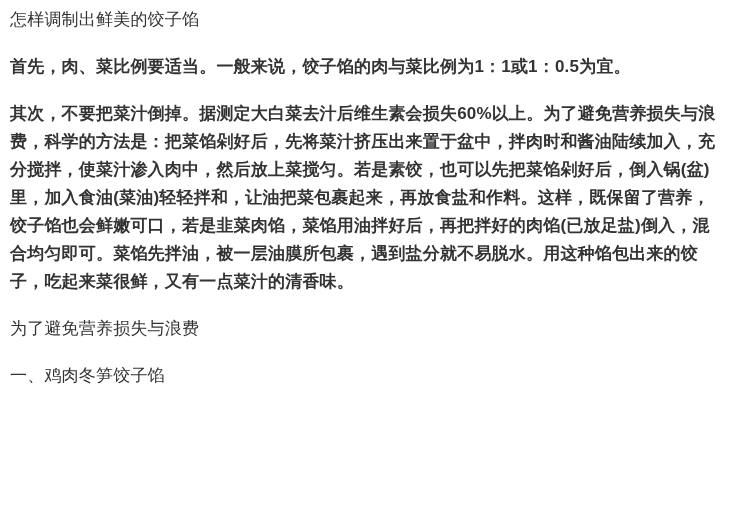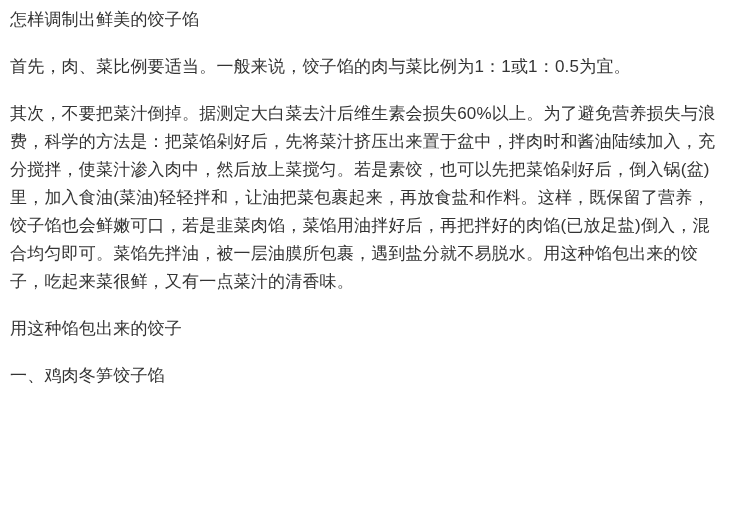--- a/index.html
+++ b/index.html
@@ -14,21 +14,21 @@
       box-sizing: border-box;
       padding: 6px 10px 0 10px;
       overflow: hidden;
       background: #ffffff;
       font-family: "Liberation Sans", "DejaVu Sans", sans-serif;
       color: #333333;
     }
     .line, .para {
       font-size: 17px;
       line-height: 28px;
-      font-weight: normal;
+      font-weight: bold;
       margin: 0 0 19px 0;
       text-align: left;
       word-break: break-all;
       letter-spacing: 0.2px;
     }
     h1.line, h2.line {
       
       font-size: 17px;
       font-weight: normal;
     }
@@ -36,17 +36,17 @@
 </head>
 <body>
 
 <div class="page">
   <h1 class="line">怎样调制出鲜美的饺子馅</h1>
 
   <p class="para">首先，肉、菜比例要适当。一般来说，饺子馅的肉与菜比例为1：1或1：0.5为宜。</p>
 
   <p class="para">其次，不要把菜汁倒掉。据测定大白菜去汁后维生素会损失60%以上。为了避免营养损失与浪费，科学的方法是：把菜馅剁好后，先将菜汁挤压出来置于盆中，拌肉时和酱油陆续加入，充分搅拌，使菜汁渗入肉中，然后放上菜搅匀。若是素饺，也可以先把菜馅剁好后，倒入锅(盆)里，加入食油(菜油)轻轻拌和，让油把菜包裹起来，再放食盐和作料。这样，既保留了营养，饺子馅也会鲜嫩可口，若是韭菜肉馅，菜馅用油拌好后，再把拌好的肉馅(已放足盐)倒入，混合均匀即可。菜馅先拌油，被一层油膜所包裹，遇到盐分就不易脱水。用这种馅包出来的饺子，吃起来菜很鲜，又有一点菜汁的清香味。</p>
 
-  <h2 class="line">用这种馅包出来的饺子</h2>
+  <h2 class="line">为了避免营养损失与浪费</h2>
 
 
   <h2 class="line">一、鸡肉冬笋饺子馅</h2>
 </div>
 
 </body></html>

